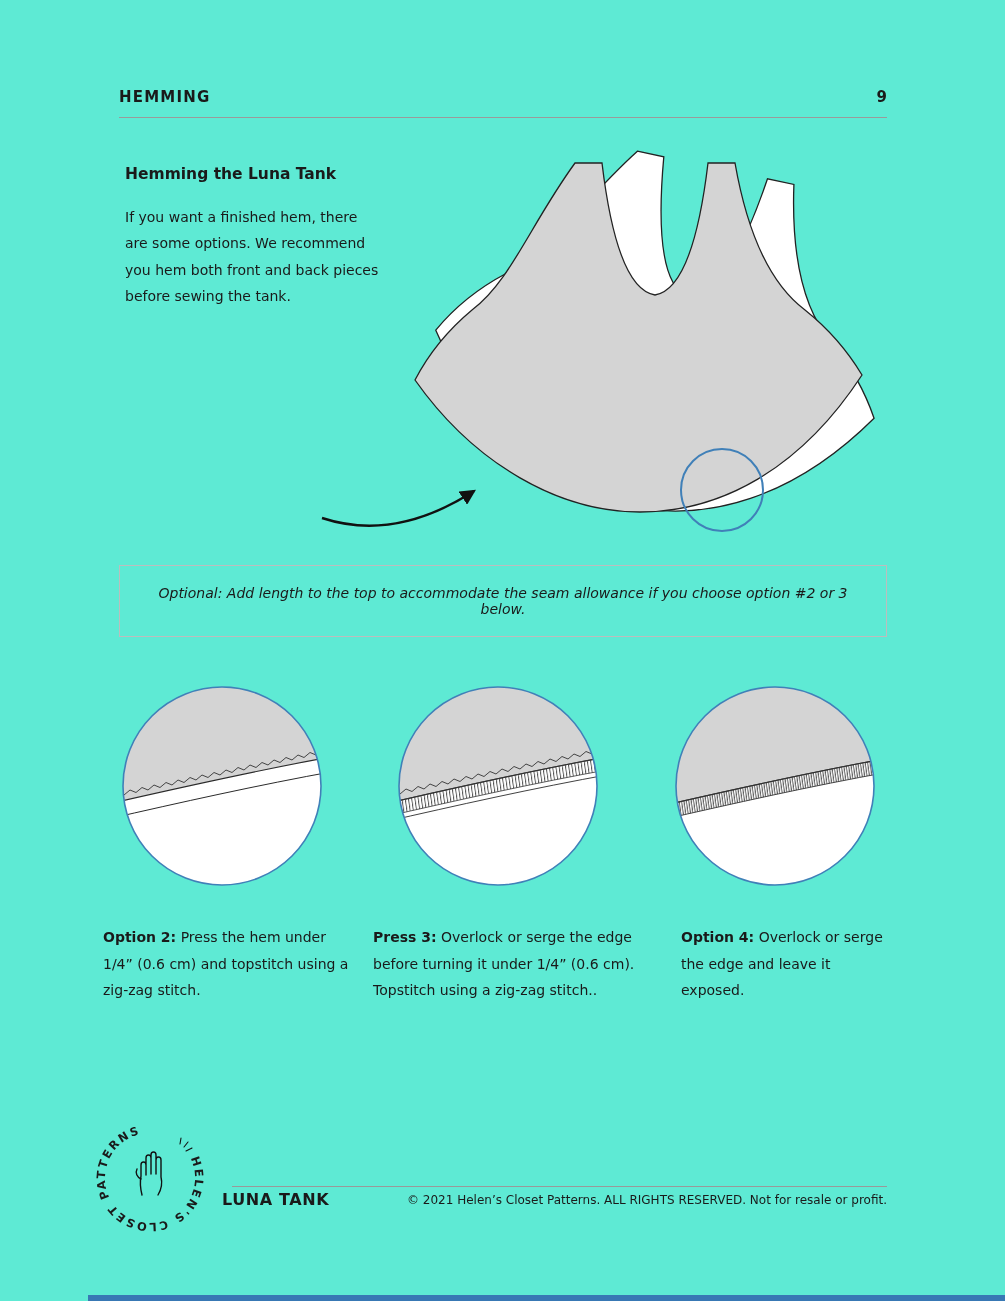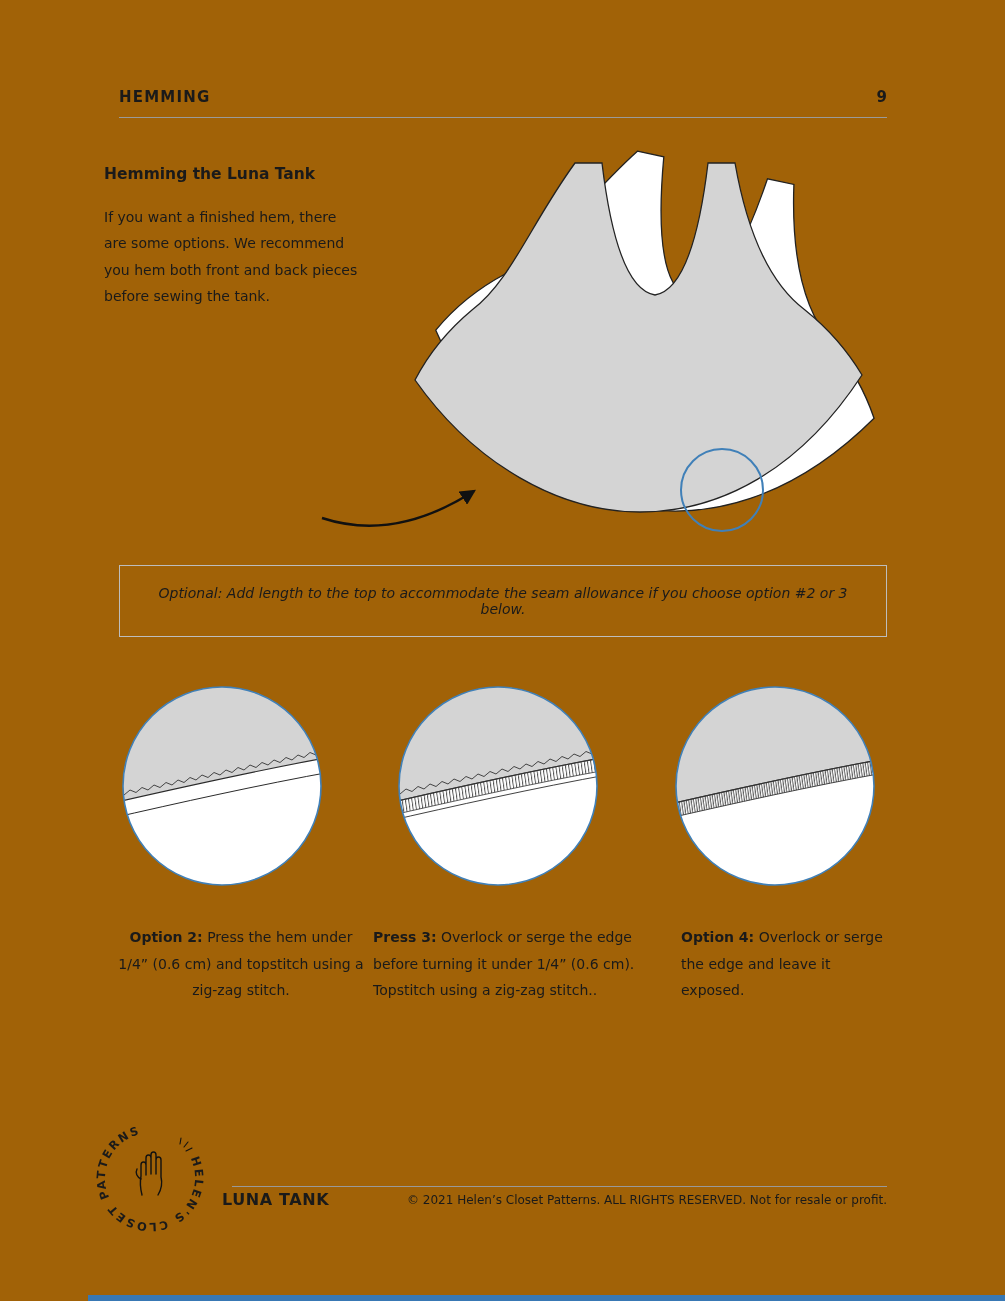--- a/index.html
+++ b/index.html
@@ -6,32 +6,32 @@
   html,body { background:#ffffff; }
   body {
     font-family:"DejaVu Sans","Liberation Sans",sans-serif;
     color:#1a1a1a;
     -webkit-font-smoothing:antialiased;
   }
   .page {
     position:relative;
     width:1005px;
     height:1301px;
-    background:#a16207;
+    background:#5eead4;
     overflow:hidden;
   }
   .abs { position:absolute; }
 
   
   .header-title { left:119px; top:88px; font-size:15px; font-weight:bold; letter-spacing:1.2px; }
   .page-number  { right:118px; top:88px; font-size:15px; font-weight:bold; }
   .header-rule  { left:119px; right:118px; top:117px; height:0; border-top:1px solid #9a9a9a; }
 
   
-  .intro { left:104px; top:161px; width:256px; font-size:14px; line-height:26.5px; }
+  .intro { left:125px; top:161px; width:256px; font-size:14px; line-height:26.5px; }
   .intro h2 { font-size:15.5px; font-weight:bold; margin-bottom:16px; }
   .intro p { margin-bottom:26px; }
   .intro p.last { margin-bottom:0; }
   .bold-lead { font-weight:bold; }
 
   
   .tank-figure { left:310px; top:150px; width:585px; height:395px; }
 
   
   .note-box {
@@ -43,21 +43,21 @@
   }
 
   
   .option-circle { top:682px; width:208px; height:212px; }
   .oc-1 { left:118px; }
   .oc-2 { left:394px; }
   .oc-3 { left:671px; }
 
   
   .caption { top:924px; font-size:14px; line-height:26.5px; }
-  .cap-1 { left:115px; width:252px;text-align:center; }
+  .cap-1 { left:103px; width:252px; }
   .cap-2 { left:373px; width:272px; }
   .cap-3 { left:681px; width:212px; }
 
   
   .logo { left:94px; top:1122px; width:112px; height:112px; }
   .footer-rule    { left:232px; right:118px; top:1186px; height:0; border-top:1px solid #999; }
   .footer-pattern { left:222px; top:1190px; font-size:16px; font-weight:bold; letter-spacing:0.6px; }
   .footer-copy    { right:118px; top:1193px; font-size:12px; }
 
   .bottom-accent { left:88px; right:0; bottom:0; height:6px; background:#3878b4; }

